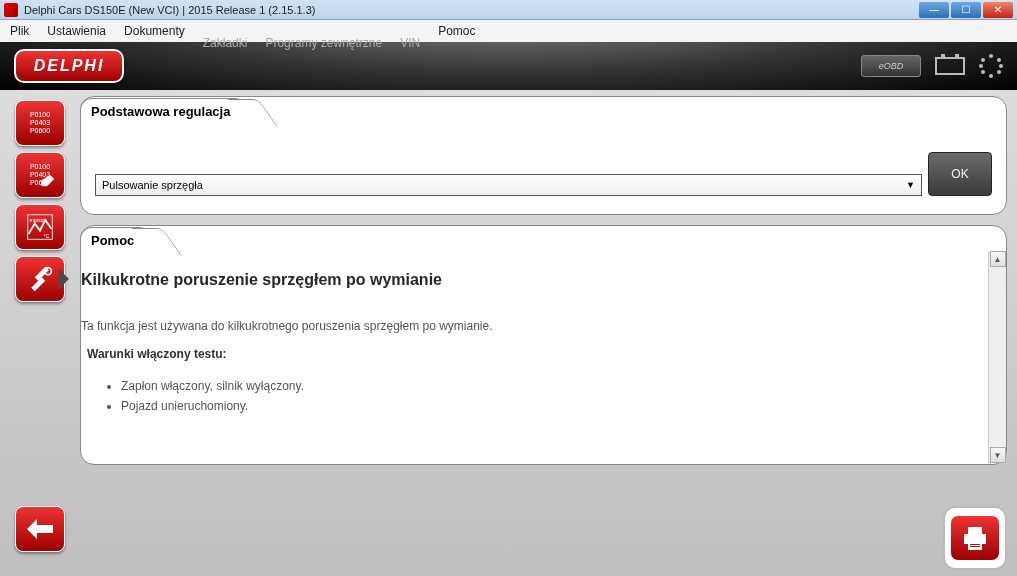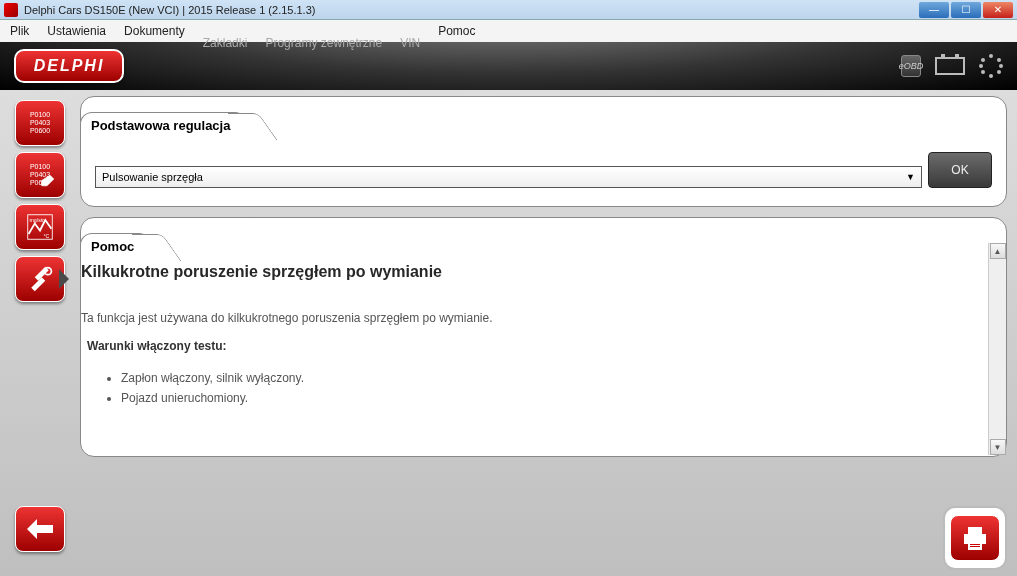--- a/index.html
+++ b/index.html
@@ -17,46 +17,46 @@
 
   
   .menubar { height: 22px; background: #f4f4f4; display: flex; align-items: center; gap: 18px; padding: 0 10px; color: #222; font-size: 12px; }
   .menubar .item { cursor: default; }
   .menubar .item.disabled { color: #aaa; margin-top: 24px; }
 
   
   .brandstrip { height: 48px; background: radial-gradient(ellipse at 50% -60%, #888 0%, #333 55%, #000 100%); display: flex; align-items: center; padding: 0 14px; justify-content: space-between; }
   .logo { width: 110px; height: 34px; background: linear-gradient(#e33,#9d0000); border-radius: 10px; border: 2px solid #fff; color:#fff; font-weight:bold; font-style:italic; letter-spacing:2px; display:flex; align-items:center; justify-content:center; font-size:16px; box-shadow: 0 2px 4px rgba(0,0,0,.5); }
   .brandright { display:flex; gap: 14px; align-items:center; }
-  .chip-eobd { width:20px; height:22px; background: linear-gradient(#666,#333); border:1px solid #888; border-radius:3px; color:#ccc; font-size:9px; font-style:italic; display:flex; align-items:center; justify-content:center; }
+  .chip-eobd { width:60px; height:22px; background: linear-gradient(#666,#333); border:1px solid #888; border-radius:3px; color:#ccc; font-size:9px; font-style:italic; display:flex; align-items:center; justify-content:center; }
   .chip-batt { width:30px; height:18px; border:2px solid #bbb; position:relative; }
   .chip-batt::before, .chip-batt::after { content:""; position:absolute; top:-5px; width:4px; height:3px; background:#bbb; }
   .chip-batt::before { left:4px; } .chip-batt::after { right:4px; }
   .chip-dots { width:24px; height:24px; position:relative; }
   .chip-dots span { position:absolute; width:4px; height:4px; background:#bbb; border-radius:50%; }
 
   
   .layout { display:flex; height: calc(576px - 20px - 22px - 48px); background: linear-gradient(#ddd,#bfbfbf); }
   .sidebar { width: 80px; display:flex; flex-direction:column; align-items:center; padding-top:10px; gap:6px; }
   .sbtn { width:50px; height:46px; background: linear-gradient(#e33,#9d0000); border:1px solid #fff; border-radius:8px; box-shadow: 0 2px 3px rgba(0,0,0,.4); display:flex; align-items:center; justify-content:center; color:#fff; position:relative; }
   .sbtn.active::after { content:""; position:absolute; right:-15px; top:50%; transform:translateY(-50%); border:10px solid transparent; border-left-color:#4a4a4a; }
   .sbtn svg { width:28px; height:28px; }
   .sbtn .codes { font-size:7px; line-height:8px; color:#fff; text-align:left; }
 
   .content { flex:1; padding:6px 10px 6px 0; position:relative; }
 
   .panel { background:#fff; border:1px solid #888; border-radius:14px; margin-bottom:10px; position:relative; }
-  .panel .tab { position:relative; top:16px; height:26px; background:#fff; border:1px solid #888; border-bottom:none; border-radius:12px 12px 0 0; display:inline-flex; align-items:center; padding:0 16px 0 10px; font-weight:bold; font-size:13px; margin-left:-1px; margin-top:-1px; }
+  .panel .tab { position:relative; top:2px; height:26px; background:#fff; border:1px solid #888; border-bottom:none; border-radius:12px 12px 0 0; display:inline-flex; align-items:center; padding:0 16px 0 10px; font-weight:bold; font-size:13px; margin-left:-1px; margin-top:-1px; }
   .panel .tab::after { content:""; position:absolute; right:-22px; top:0; width:30px; height:26px; background:#fff; border-top:1px solid #888; border-right:1px solid #888; transform:skewX(35deg); border-top-right-radius:6px; }
   .panel .body { padding: 16px 14px 18px 14px; }
 
   .panel.regulation .body { display:flex; gap:6px; align-items:flex-end; padding-top:30px; }
   .dropdown { flex:1; height:22px; border:1px solid #555; background:linear-gradient(#fff,#eee); display:flex; align-items:center; justify-content:space-between; padding:0 6px; font-size:11px; }
   .dropdown .caret { font-size:9px; }
-  .okbtn { width:64px; height:36px; background:linear-gradient(#6b6b6b,#3a3a3a); border:1px solid #222; border-radius:4px; color:#eee; display:flex; align-items:center; justify-content:center; font-size:12px; }
+  .okbtn { width:64px; height:44px; background:linear-gradient(#6b6b6b,#3a3a3a); border:1px solid #222; border-radius:4px; color:#eee; display:flex; align-items:center; justify-content:center; font-size:12px; }
 
   .panel.help { }
   .panel.help .body { display:flex; }
   .helpcontent { flex:1; padding: 20px 10px 10px 0; }
   .helpcontent h2 { font-size:16px; font-weight:bold; color:#272727; margin-bottom:30px; }
   .helpcontent p { color:#555; font-size:12px; margin-bottom:14px; }
   .helpcontent .pre { font-weight:bold; color:#333; font-size:12px; margin-bottom:18px; margin-left:6px; }
   .helpcontent ul { margin-left:40px; color:#555; }
   .helpcontent li { margin-bottom:6px; font-size:12px; }
   .scrollbar { width:18px; background:#efefef; border-left:1px solid #ccc; display:flex; flex-direction:column; align-items:center; border-radius:0 10px 0 0; }

